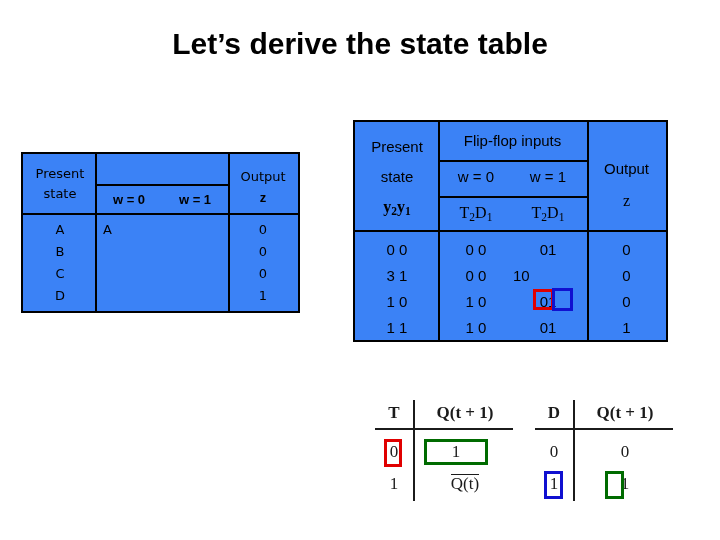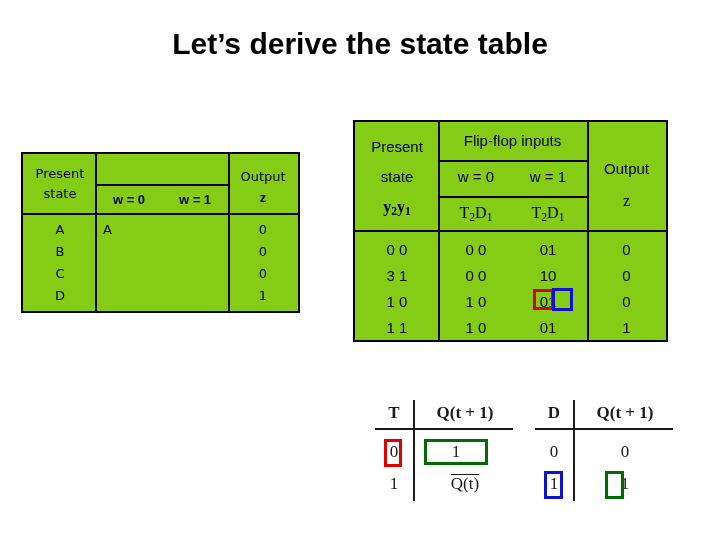--- a/index.html
+++ b/index.html
@@ -28,21 +28,21 @@
     letter-spacing: 0px;
     line-height: 36px;
     white-space: nowrap;
   }
 
   
   .grid-table {
     position: absolute;
     border: 2px solid #000;
     box-sizing: border-box;
-    background: #84cc16;
+    background: #3b82f6;
   }
   .vline {
     position: absolute;
     background: #000;
     width: 2px;
   }
   .hline {
     position: absolute;
     background: #000;
     height: 2px;
@@ -218,21 +218,21 @@
   <div class="rt-text" style="left:2px; top:145px; width:80px; text-align:center;">3 1</div>
   <div class="rt-text" style="left:2px; top:171px; width:80px; text-align:center;">1 0</div>
   <div class="rt-text" style="left:2px; top:197px; width:80px; text-align:center;">1 1</div>
 
   <div class="rt-text" style="left:86px; top:119px; width:70px; text-align:center;">0 0</div>
   <div class="rt-text" style="left:86px; top:145px; width:70px; text-align:center;">0 0</div>
   <div class="rt-text" style="left:86px; top:171px; width:70px; text-align:center;">1 0</div>
   <div class="rt-text" style="left:86px; top:197px; width:70px; text-align:center;">1 0</div>
 
   <div class="rt-text" style="left:158px; top:119px; width:70px; text-align:center;">01</div>
-  <div class="rt-text" style="left:158px; top:145px; width:70px; text-align:center;">10</div>
+  <div class="rt-text" style="left:158px; top:145px; width:70px; ">10</div>
   <div class="rt-text" style="left:158px; top:171px; width:70px; text-align:center;">01</div>
   <div class="rt-text" style="left:158px; top:197px; width:70px; text-align:center;">01</div>
 
   <div class="rt-text" style="left:232px; top:119px; width:79px; text-align:center;">0</div>
   <div class="rt-text" style="left:232px; top:145px; width:79px; text-align:center;">0</div>
   <div class="rt-text" style="left:232px; top:171px; width:79px; text-align:center;">0</div>
   <div class="rt-text" style="left:232px; top:197px; width:79px; text-align:center;">1</div>
 
   <div class="hl hl-red" style="left:178px; top:167px; width:21px; height:21px;"></div>
   <div class="hl hl-blue" style="left:197px; top:166px; width:21px; height:23px;"></div>

